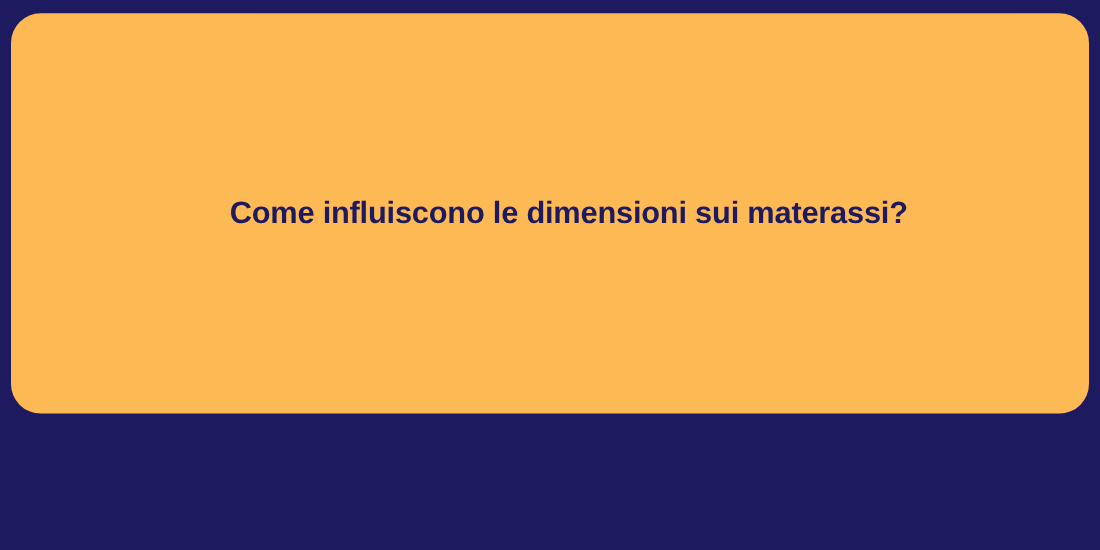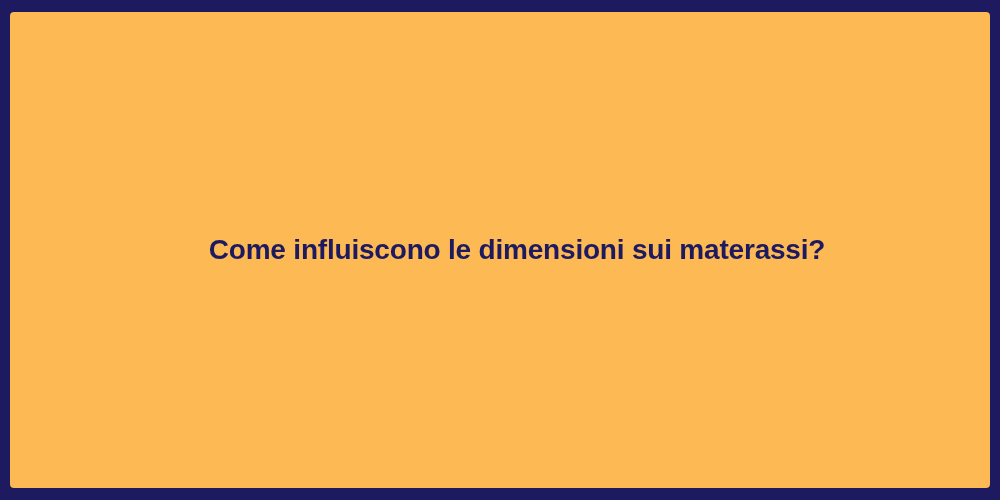--- a/index.html
+++ b/index.html
@@ -17,23 +17,23 @@
     width: 1000px;
     height: 500px;
     background: #1e1a60;
     box-sizing: border-box;
   }
   .panel {
     position: absolute;
     left: 10px;
     top: 12px;
     width: 980px;
-    height: 476px;
+    height: 364px;
     background: #fdb954;
-    border-radius: 4px;
+    border-radius: 27px;
     display: flex;
     align-items: center;
     justify-content: center;
     box-sizing: border-box;
     padding-left: 34px;
   }
   .headline {
     font-family: "Liberation Sans", sans-serif;
     font-size: 28px;
     font-weight: bold;

